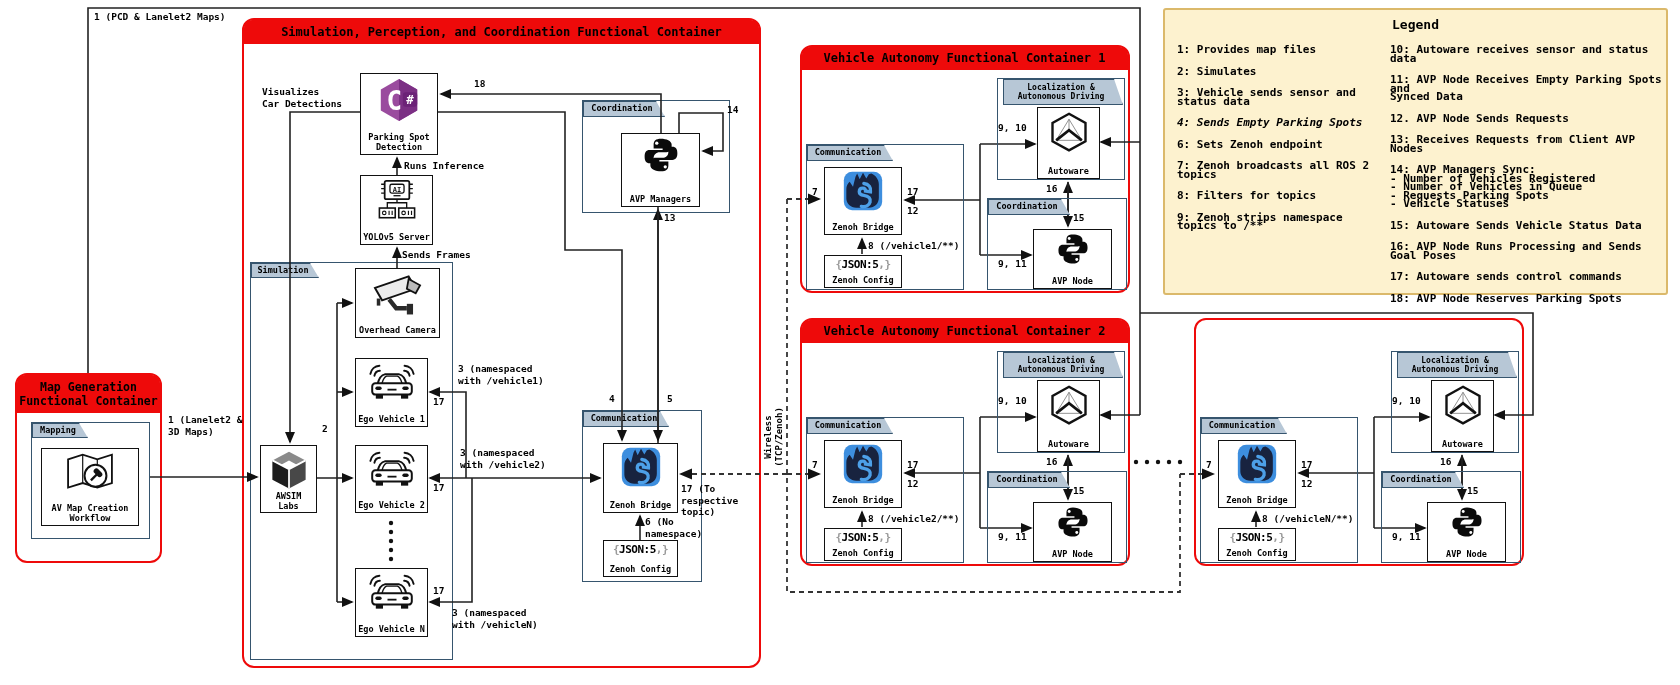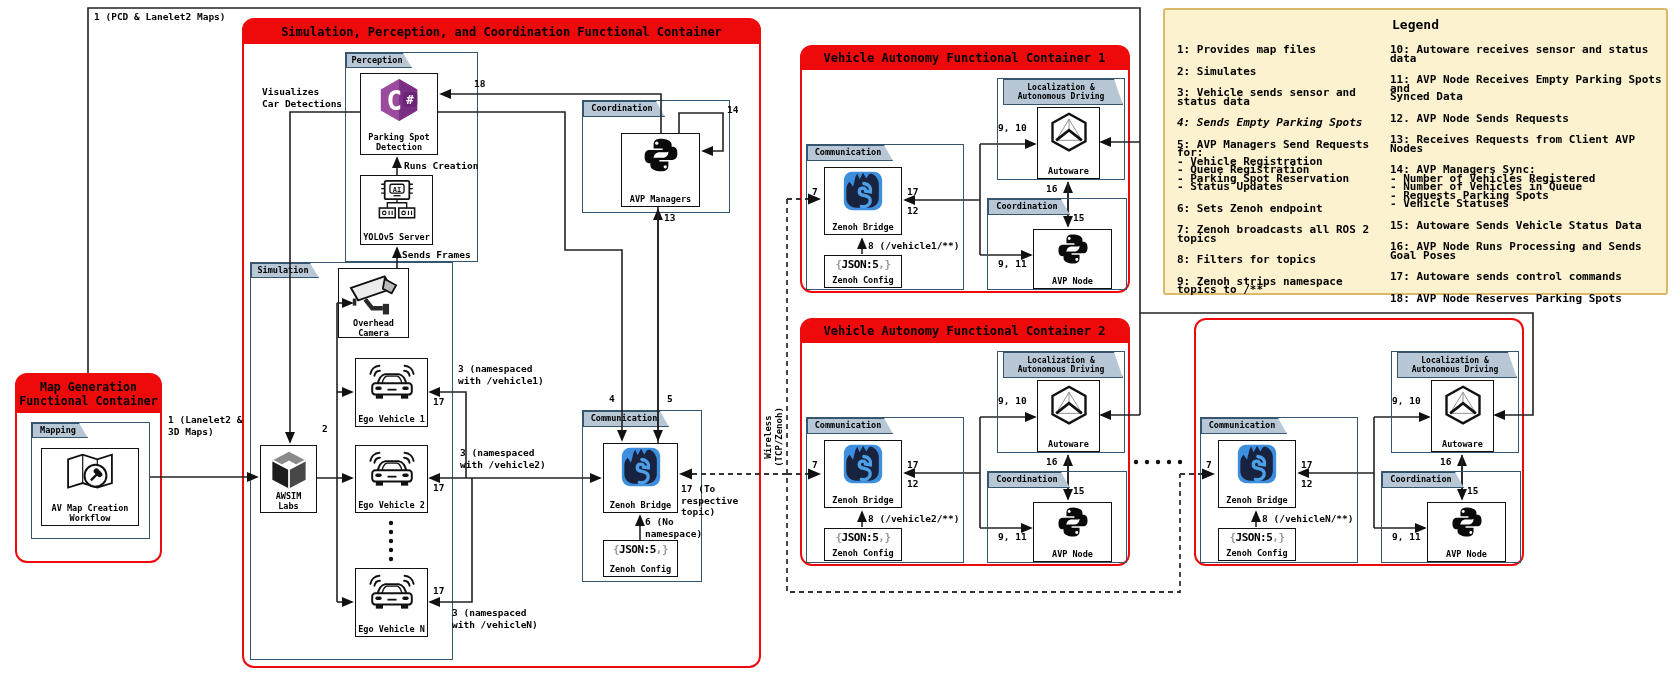--- a/index.html
+++ b/index.html
@@ -67,25 +67,20 @@
 Workflow</span>
     </div>
   </div>
 
   <div class="redbox" style="left:242px;top:18px;width:519px;height:650px">
     <div class="redhead" style="height:24px">
       <span class="title12">Simulation, Perception, and Coordination Functional Container</span>
     </div>
   </div>
 
-  <div class="steel" style="left:345px;top:52px;width:133px;height:210px">
-    <div class="badge" style="left:0;top:0;width:66px;height:15px">
-      <span>Perception</span>
-    </div>
-  </div>
 
   <div class="steel" style="left:250px;top:262px;width:203px;height:398px">
     <div class="badge" style="left:0;top:0;width:68px;height:15px">
       <span>Simulation</span>
     </div>
   </div>
 
   <div class="steel" style="left:582px;top:100px;width:148px;height:113px">
     <div class="badge" style="left:0;top:0;width:82px;height:16px">
       <span>Coordination</span>
@@ -121,21 +116,21 @@
       <rect x="8" y="33" width="18" height="11" fill="#fff" stroke="#111" stroke-width="1.8"></rect>
       <circle cx="13.5" cy="38.5" r="2" fill="none" stroke="#111" stroke-width="1.3"></circle>
       <path d="M19,36 v5 M22.5,36 v5" stroke="#111" stroke-width="1.3"></path>
       <rect x="30" y="33" width="18" height="11" fill="#fff" stroke="#111" stroke-width="1.8"></rect>
       <circle cx="35.5" cy="38.5" r="2" fill="none" stroke="#111" stroke-width="1.3"></circle>
       <path d="M41,36 v5 M44.5,36 v5" stroke="#111" stroke-width="1.3"></path>
     </svg>
     <span class="nl">YOLOv5 Server</span>
   </div>
 
-  <div class="wbox" style="left:338px;top:268px;width:71px;height:70px">
+  <div class="wbox" style="left:355px;top:268px;width:85px;height:70px">
     <svg class="icon" width="58" height="46" viewBox="0 0 64 52">
       <polygon points="6,18 44,5 52,19 14,32" fill="#ececec" stroke="#111" stroke-width="2.2"></polygon>
       <polygon points="44,8 57,15 52,24 42,19" fill="#bbb" stroke="#111" stroke-width="2"></polygon>
       <path d="M22,31 l8,10 h12" fill="none" stroke="#2a2a2a" stroke-width="5"></path>
       <rect x="42" y="36" width="7" height="12" fill="#2a2a2a"></rect>
       <path d="M10,30 v8" stroke="#2a2a2a" stroke-width="4"></path>
     </svg>
     <span class="nl">Overhead Camera</span>
   </div>
 
@@ -232,25 +227,20 @@
     <span class="nl">Zenoh Config</span>
   </div>
 
   <div id="legend">
     <h1>Legend</h1>
     <div class="lcol" style="left:12px;width:205px">
       <div>1: Provides map files</div>
       <div>2: Simulates</div>
       <div>3: Vehicle sends sensor and status data</div>
       <div style="font-style:italic">4: Sends Empty Parking Spots</div>
-      <div>5: AVP Managers Send Requests for:
-- Vehicle Registration
-- Queue Registration
-- Parking Spot Reservation
-- Status Updates</div>
       <div>6: Sets Zenoh endpoint</div>
       <div>7: Zenoh broadcasts all ROS 2 topics</div>
       <div>8: Filters for topics</div>
       <div>9: Zenoh strips namespace topics to /**</div>
     </div>
     <div class="lcol" style="left:225px;width:272px">
       <div>10: Autoware receives sensor and status data</div>
       <div>11: AVP Node Receives Empty Parking Spots and
 Synced Data</div>
       <div>12. AVP Node Sends Requests</div>
@@ -531,21 +521,21 @@
       <circle cx="1169" cy="462" r="2.2"></circle>
         <circle cx="1180" cy="462" r="2.2"></circle>
     </g>
   </svg>
 
   <span class="lbl" style="left:94px;top:11px">1 (PCD &amp; Lanelet2 Maps)</span>
   <span class="lbl" style="left:168px;top:414px">1 (Lanelet2 &amp;
 3D Maps)</span>
   <span class="lbl" style="left:262px;top:86px">Visualizes
 Car Detections</span>
-  <span class="lbl" style="left:404px;top:160px">Runs Creation</span>
+  <span class="lbl" style="left:404px;top:160px">Runs Inference</span>
   <span class="lbl" style="left:402px;top:249px">Sends Frames</span>
   <span class="lbl" style="left:474px;top:78px">18</span>
   <span class="lbl" style="left:727px;top:104px">14</span>
   <span class="lbl" style="left:664px;top:212px">13</span>
   <span class="lbl" style="left:609px;top:393px">4</span>
   <span class="lbl" style="left:667px;top:393px">5</span>
   <span class="lbl" style="left:322px;top:423px">2</span>
   <span class="lbl" style="left:433px;top:396px">17</span>
   <span class="lbl" style="left:458px;top:363px">3 (namespaced
 with /vehicle1)</span>

